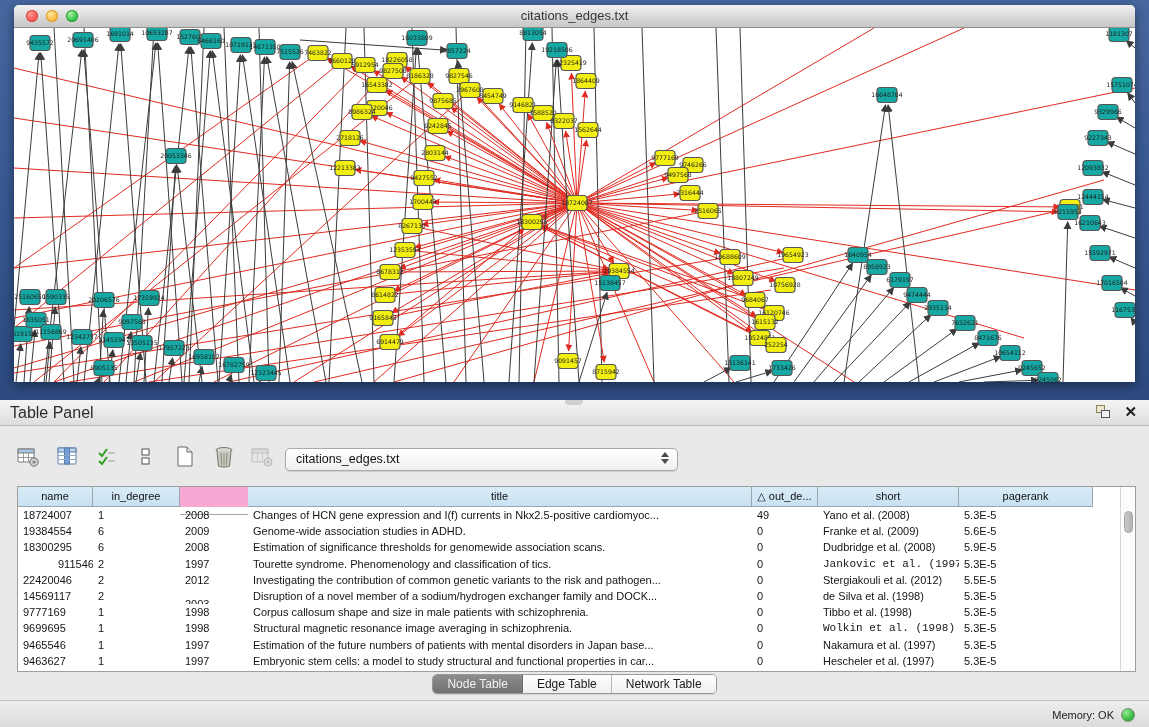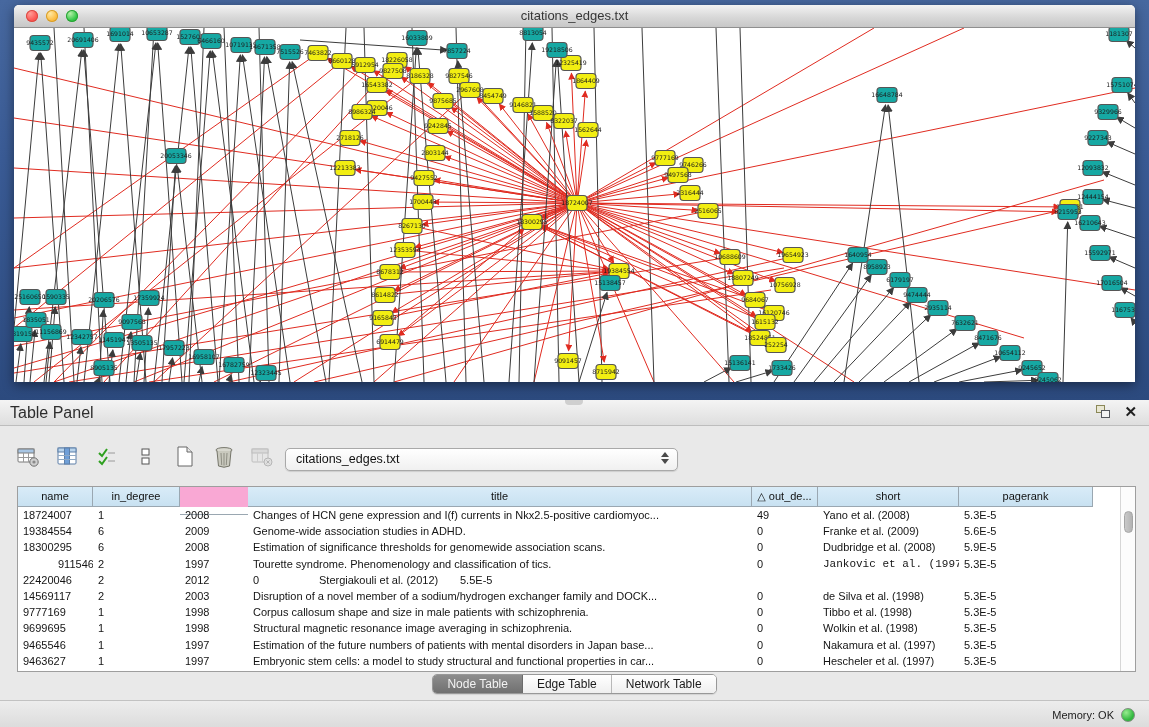--- a/index.html
+++ b/index.html
@@ -860,49 +860,50 @@
             <div class="td" style="width: 68px;">1997</div>
             <div class="td" style="width: 504px;">Tourette syndrome. Phenomenology and classification of tics.</div>
             <div class="td" style="width: 66px;">0</div>
             <div class="td" style="width: 141px; font-family: Liberation Mono, monospace;">Jankovic et al. (1997)</div>
             <div class="td" style="width: 134px;">5.3E-5</div>
           </div>
           <div class="trow">
             <div class="td" style="width: 75px;">22420046</div>
             <div class="td" style="width: 87px;">2</div>
             <div class="td" style="width: 68px;">2012</div>
+            <div class="td" style="width: 504px;">Investigating the contribution of common genetic variants to the risk and pathogen...</div>
             <div class="td" style="width: 66px;">0</div>
             <div class="td" style="width: 141px;">Stergiakouli et al. (2012)</div>
             <div class="td" style="width: 134px;">5.5E-5</div>
           </div>
           <div class="trow">
             <div class="td" style="width: 75px;">14569117</div>
             <div class="td" style="width: 87px;">2</div>
-            <div class="td" style="width: 68px;">2003</div>
+            <div class="td" style="width: 68px; margin-top: 8px;">2003</div>
             <div class="td" style="width: 504px;">Disruption of a novel member of a sodium/hydrogen exchanger family and DOCK...</div>
             <div class="td" style="width: 66px;">0</div>
             <div class="td" style="width: 141px;">de Silva et al. (1998)</div>
             <div class="td" style="width: 134px;">5.3E-5</div>
           </div>
           <div class="trow">
             <div class="td" style="width: 75px;">9777169</div>
             <div class="td" style="width: 87px;">1</div>
             <div class="td" style="width: 68px;">1998</div>
             <div class="td" style="width: 504px;">Corpus callosum shape and size in male patients with schizophrenia.</div>
             <div class="td" style="width: 66px;">0</div>
             <div class="td" style="width: 141px;">Tibbo et al. (1998)</div>
             <div class="td" style="width: 134px;">5.3E-5</div>
           </div>
           <div class="trow">
             <div class="td" style="width: 75px;">9699695</div>
             <div class="td" style="width: 87px;">1</div>
             <div class="td" style="width: 68px;">1998</div>
             <div class="td" style="width: 504px;">Structural magnetic resonance image averaging in schizophrenia.</div>
             <div class="td" style="width: 66px;">0</div>
-            <div class="td" style="width: 141px;">Wolkin et al. (1998)</div>
+            <div class="td" style="width: 141px; font-family: Liberation Mono, monospace;">Wolkin et al. (1998)</div>
             <div class="td" style="width: 134px;">5.3E-5</div>
           </div>
           <div class="trow">
             <div class="td" style="width: 75px;">9465546</div>
             <div class="td" style="width: 87px;">1</div>
             <div class="td" style="width: 68px;">1997</div>
             <div class="td" style="width: 504px;">Estimation of the future numbers of patients with mental disorders in Japan base...</div>
             <div class="td" style="width: 66px;">0</div>
             <div class="td" style="width: 141px;">Nakamura et al. (1997)</div>
             <div class="td" style="width: 134px;">5.3E-5</div>

